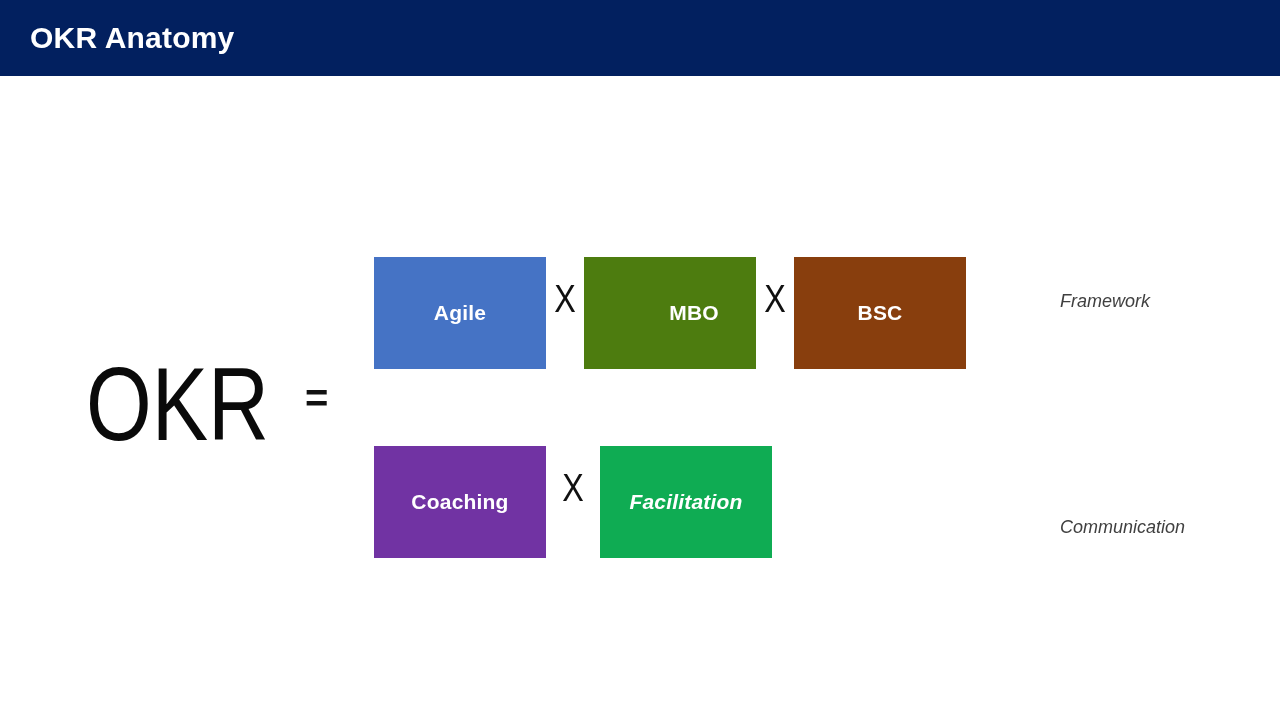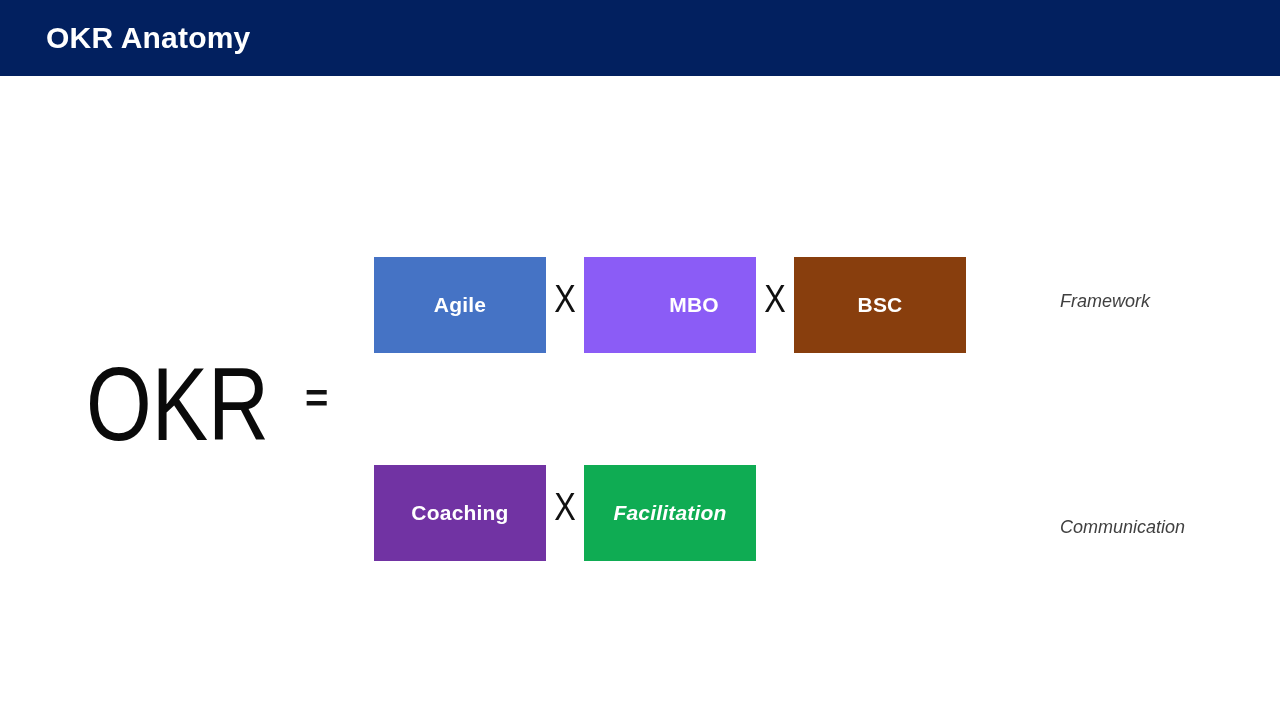--- a/index.html
+++ b/index.html
@@ -20,21 +20,21 @@
     top: 0; left: 0;
     width: 1280px; height: 76px;
     background: #02205f;
     display: flex;
     align-items: center;
   }
   .header-title {
     color: #ffffff;
     font-size: 30px;
     font-weight: 600;
-    margin-left: 46px;
+    margin-left: 30px;
     letter-spacing: 0.2px;
   }
   .okr-lhs {
     position: absolute;
     left: 86px;
     top: 353px;
     font-size: 103px;
     line-height: 1;
     font-weight: 500;
     color: #0a0a0a;
@@ -52,24 +52,24 @@
     color: #111111;
   }
   .row {
     position: absolute;
     left: 374px;
     height: 88px;
     display: flex;
     align-items: stretch;
   }
   .row-1 { top: 257px; }
-  .row-2 { top: 465px; }
+  .row-2 { top: 446px; gap: 8px; }
   .box {
     width: 172px;
-    height: 96px;
+    height: 112px;
     display: flex;
     align-items: center;
     justify-content: center;
     color: #ffffff;
     font-size: 21px;
     font-weight: 600;
     letter-spacing: 0.2px;
   }
   .x-sep {
     width: 38px;
@@ -106,21 +106,21 @@
     <div class="header-title">OKR Anatomy</div>
   </div>
 
   <div class="okr-lhs">OKR</div>
 
   <div class="equals">=</div>
 
   <div class="row row-1">
     <div class="box" style="background: rgb(69, 115, 197);">Agile</div>
     <div class="x-sep">X</div>
-    <div class="box" style="background: #8b5cf6; padding-left: 48px;">MBO</div>
+    <div class="box" style="background: #4d7c0f; padding-left: 48px;">MBO</div>
     <div class="x-sep">X</div>
     <div class="box" style="background: rgb(136, 62, 13);">BSC</div>
   </div>
 
   <div class="row-label row-label-1">Framework</div>
 
   <div class="row row-2">
     <div class="box" style="background: rgb(113, 51, 163);">Coaching</div>
     <div class="x-sep">X</div>
     <div class="box" style="background: rgb(15, 172, 83); font-style: italic;">Facilitation</div>

